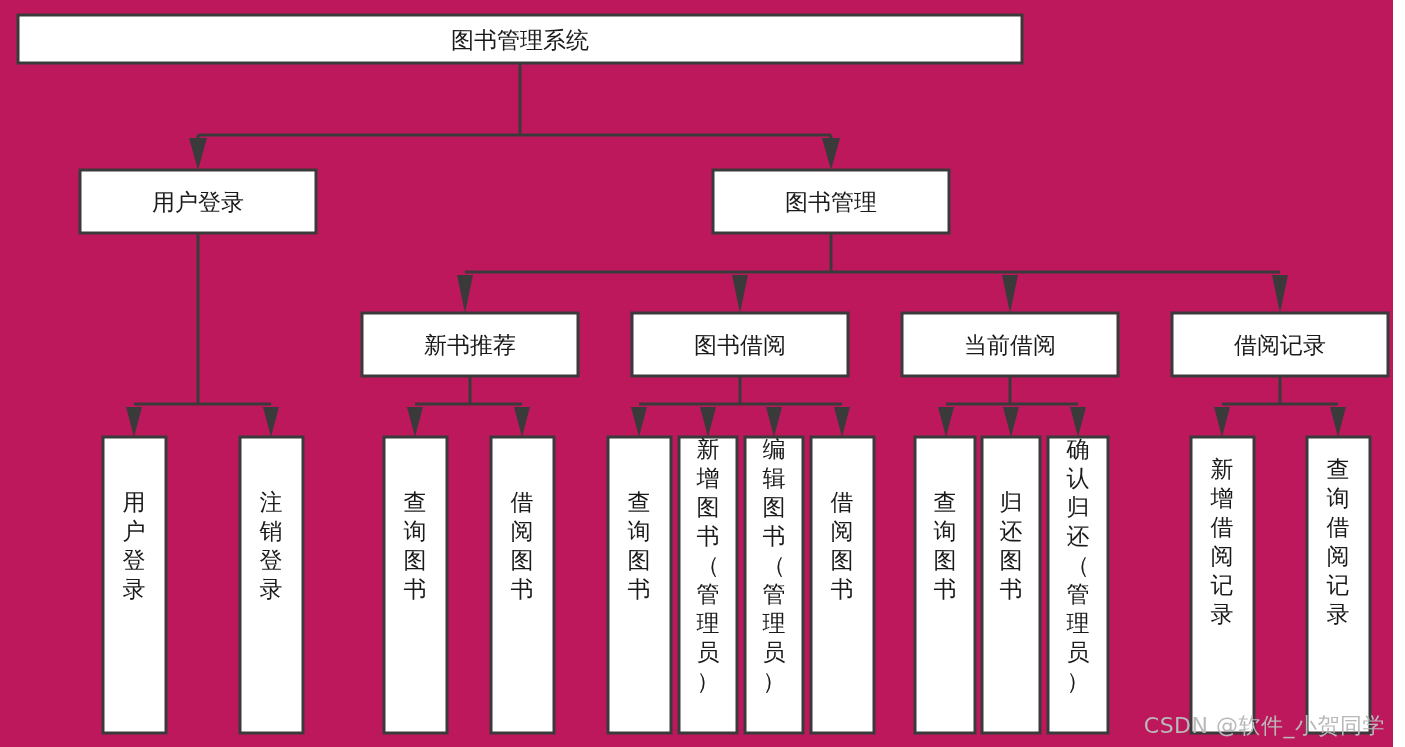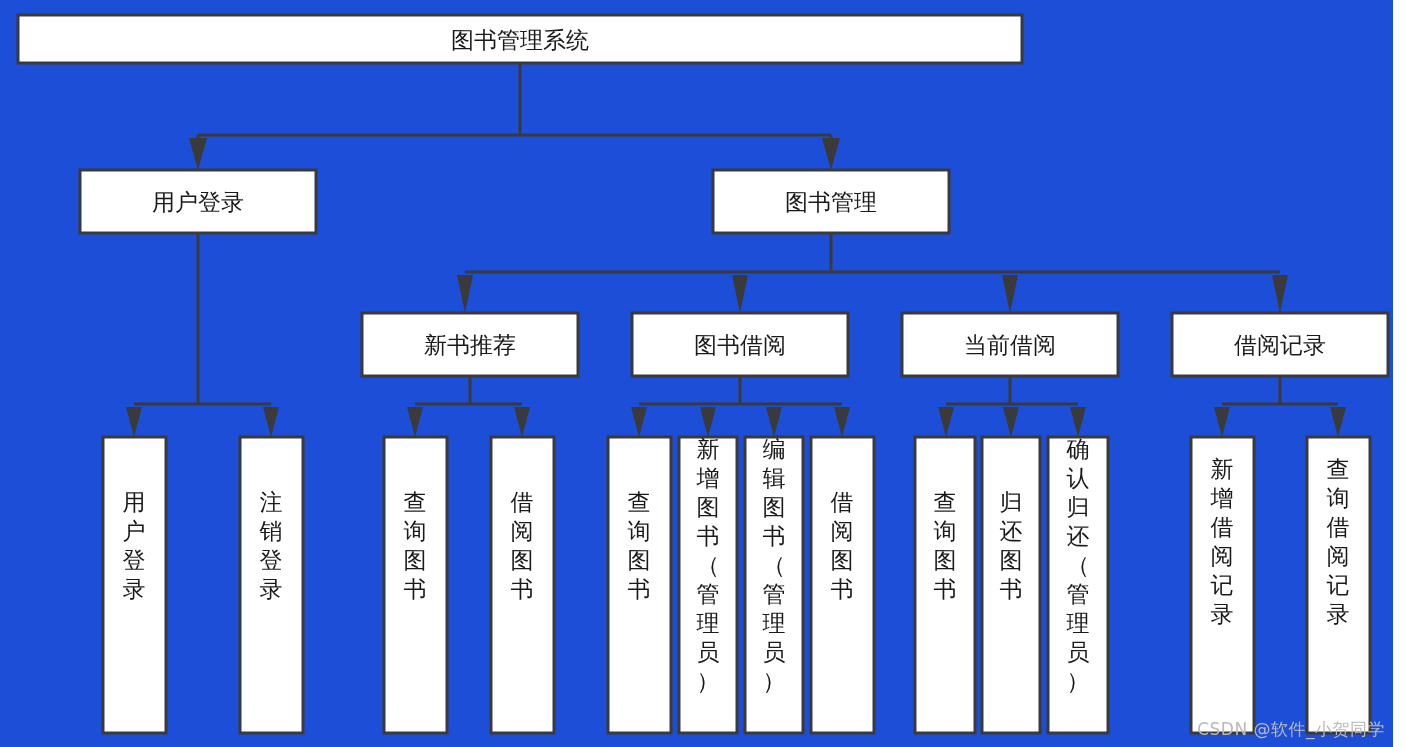--- a/index.html
+++ b/index.html
@@ -8,21 +8,21 @@
     padding: 0;
     background: #ffffff;
   }
   body {
     font-family: "DejaVu Sans", "Liberation Sans", sans-serif;
   }
   #diagram-root {
     position: relative;
     width: 1393px;
     height: 747px;
-    background: #1d4ed8;
+    background: #be185d;
     overflow: hidden;
   }
   svg.diagram {
     position: absolute;
     top: 0;
     left: 0;
     width: 1405px;
     height: 747px;
     display: block;
   }
@@ -52,21 +52,21 @@
     fill: #1a1a1a;
     font-family: "DejaVu Sans", "Liberation Sans", sans-serif;
     font-size: 23px;
     text-anchor: middle;
   }
   .watermark-text {
     position: absolute;
     right: 8px;
     bottom: 6px;
     font-family: "DejaVu Sans", "Liberation Sans", sans-serif;
-    font-size: 17px;
+    font-size: 22px;
     color: #b9b9b9;
     white-space: nowrap;
     letter-spacing: 0.5px;
     pointer-events: none;
   }
 </style>
 </head>
 <body>
 
 <div id="diagram-root">

